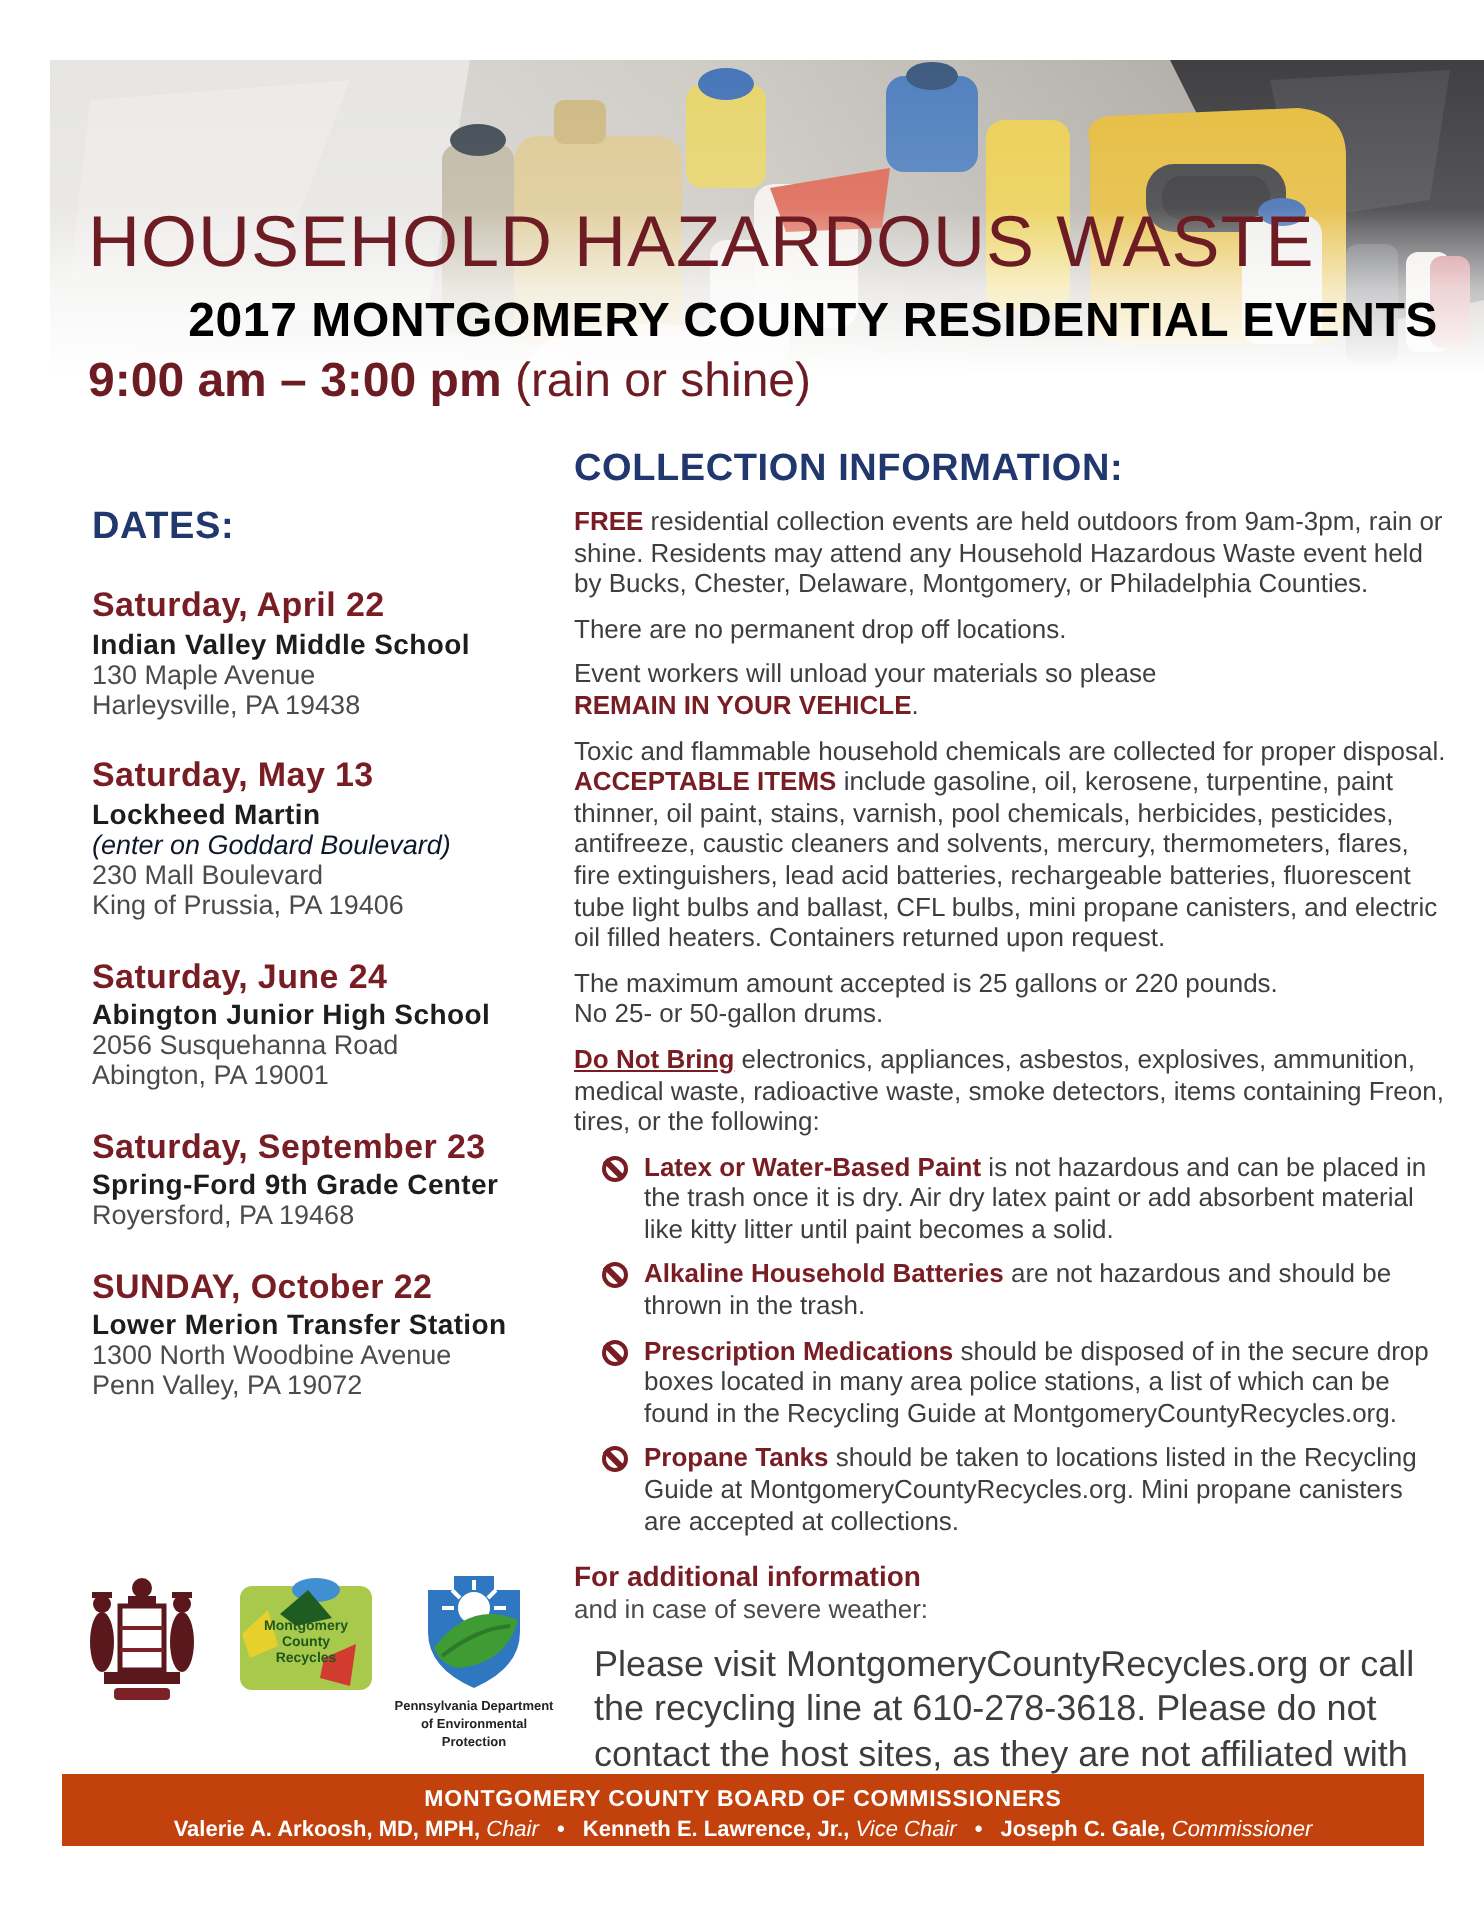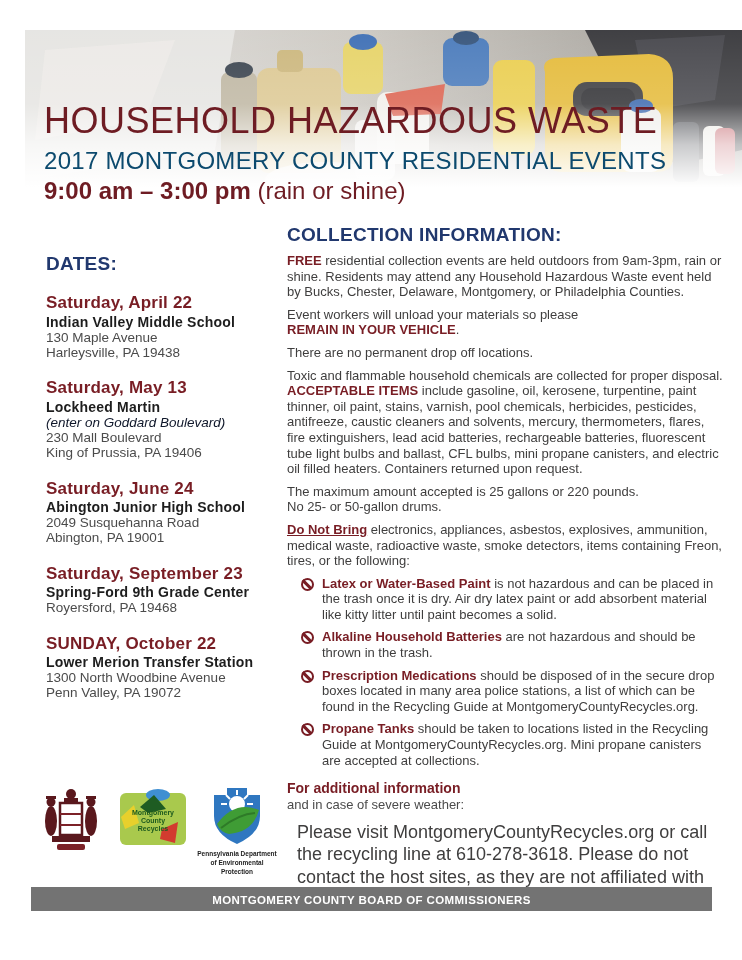--- a/index.html
+++ b/index.html
@@ -9,21 +9,21 @@
     font-family:"Liberation Sans","DejaVu Sans",sans-serif; overflow:hidden;
   }
 
   
   .hero { position:absolute; left:25px; top:30px; width:717px; height:185px; }
   .hero svg { display:block; }
 
   
   .titleblock { position:absolute; left:44px; top:100px; width:675px; }
   .title-h1 { font-size:36px; font-weight:normal; color:#6e1c23; letter-spacing:0.5px; line-height:1.15; }
-  .title-h2 { font-size:24px; font-weight:normal; color:#0c4a6e; letter-spacing:0.3px; margin-top:6px; line-height:1.15; }
+  .title-h2 { font-size:24px; font-weight:bold; color:#000000; letter-spacing:0.3px; margin-top:6px; line-height:1.15;text-align:right; }
   .title-h3 { font-size:24px; color:#6e1c23; margin-top:2px; line-height:1.15; }
   .title-h3 .b { font-weight:bold; }
 
   
   .col-heading { font-size:19px; font-weight:bold; color:#21386e; letter-spacing:0.3px; }
 
   .dates-col { position:absolute; left:46px; top:228px; width:245px;margin-top:25px; }
   .event { margin-top:18px; }
   .event-date { font-size:17px; font-weight:bold; color:#781d24; letter-spacing:0.2px; line-height:1.15; }
   .event-venue { font-size:14px; font-weight:bold; color:#1d1d1d; letter-spacing:0.2px; line-height:1.15; margin-top:1px; }
@@ -49,22 +49,22 @@
 
   
   .logos { position:absolute; left:40px; top:784px; width:250px; height:100px; }
   .logo-seal { position:absolute; left:0; top:2px; }
   .logo-recycle { position:absolute; left:78px; top:3px; }
   .logo-dep { position:absolute; left:167px; top:0; }
   .dep-caption { position:absolute; left:142px; top:66px; width:110px; text-align:center;
                  font-size:6.5px; font-weight:bold; color:#222; line-height:1.35; }
 
   
-  .footer-bar { position:absolute; left:31px; top:887px; width:681px; height:24px;
-                background:#737373; color:#ffffff; text-align:center; padding-top:6px; }
+  .footer-bar { position:absolute; left:31px; top:887px; width:681px; height:36px;
+                background:#c2410c; color:#ffffff; text-align:center; padding-top:6px; }
   .footer-line1 { font-size:11.5px; font-weight:bold; letter-spacing:0.4px; line-height:1.3; }
   .footer-line2 { font-size:11px; line-height:1.4; }
   .footer-line2 .name { font-weight:bold; }
   .footer-line2 .role { font-style:italic; }
   .footer-line2 .sep { margin:0 6px; font-weight:bold; }
 </style>
 </head>
 <body>
 
 <div class="page">
@@ -143,21 +143,21 @@
       <div class="event-venue">Lockheed Martin</div>
       <div class="event-note">(enter on Goddard Boulevard)</div>
       <div class="event-addr">230 Mall Boulevard</div>
       <div class="event-addr">King of Prussia, PA 19406</div>
     </div>
 
 
     <div class="event">
       <div class="event-date">Saturday, June 24</div>
       <div class="event-venue">Abington Junior High School</div>
-      <div class="event-addr">2049 Susquehanna Road</div>
+      <div class="event-addr">2056 Susquehanna Road</div>
       <div class="event-addr">Abington, PA 19001</div>
     </div>
 
     <div class="event">
       <div class="event-date">Saturday, September 23</div>
       <div class="event-venue">Spring-Ford 9th Grade Center</div>
       <div class="event-addr">Royersford, PA 19468</div>
     </div>
 
     <div class="event">
@@ -166,26 +166,26 @@
       <div class="event-addr">1300 North Woodbine Avenue</div>
       <div class="event-addr">Penn Valley, PA 19072</div>
     </div>
   </div>
 
   <div class="info-col">
     <div class="col-heading">COLLECTION INFORMATION:</div>
 
     <p><span class="red-b">FREE</span><span> residential collection events are held outdoors from 9am-3pm, rain or shine.  Residents may attend any Household Hazardous Waste event held by Bucks, Chester, Delaware, Montgomery, or Philadelphia Counties.</span></p>
 
+    <p>There are no permanent drop off locations.</p>
+
     <p>
       <span>Event workers will unload your materials so please</span><br>
       <span class="red-b">REMAIN IN YOUR VEHICLE</span><span>.</span>
     </p>
-
-    <p>There are no permanent drop off locations.</p>
 
     <p><span>Toxic and flammable household chemicals are collected for proper disposal.  </span><span class="red-b">ACCEPTABLE ITEMS</span><span> include gasoline, oil, kerosene, turpentine, paint thinner, oil paint, stains, varnish, pool chemicals, herbicides, pesticides, antifreeze, caustic cleaners and solvents, mercury, thermometers, flares, fire extinguishers, lead acid batteries, rechargeable batteries, fluorescent tube light bulbs and ballast, CFL bulbs, mini propane canisters, and electric oil filled heaters.  Containers returned upon request.</span></p>
 
     <p>
       <span>The maximum amount accepted is 25 gallons or 220 pounds.</span><br>
       <span>No 25- or 50-gallon drums.</span>
     </p>
 
     <p><span class="red-b u">Do Not Bring</span><span> electronics, appliances, asbestos, explosives, ammunition, medical waste, radioactive waste, smoke detectors, items containing Freon, tires, or the following:</span></p>
 

